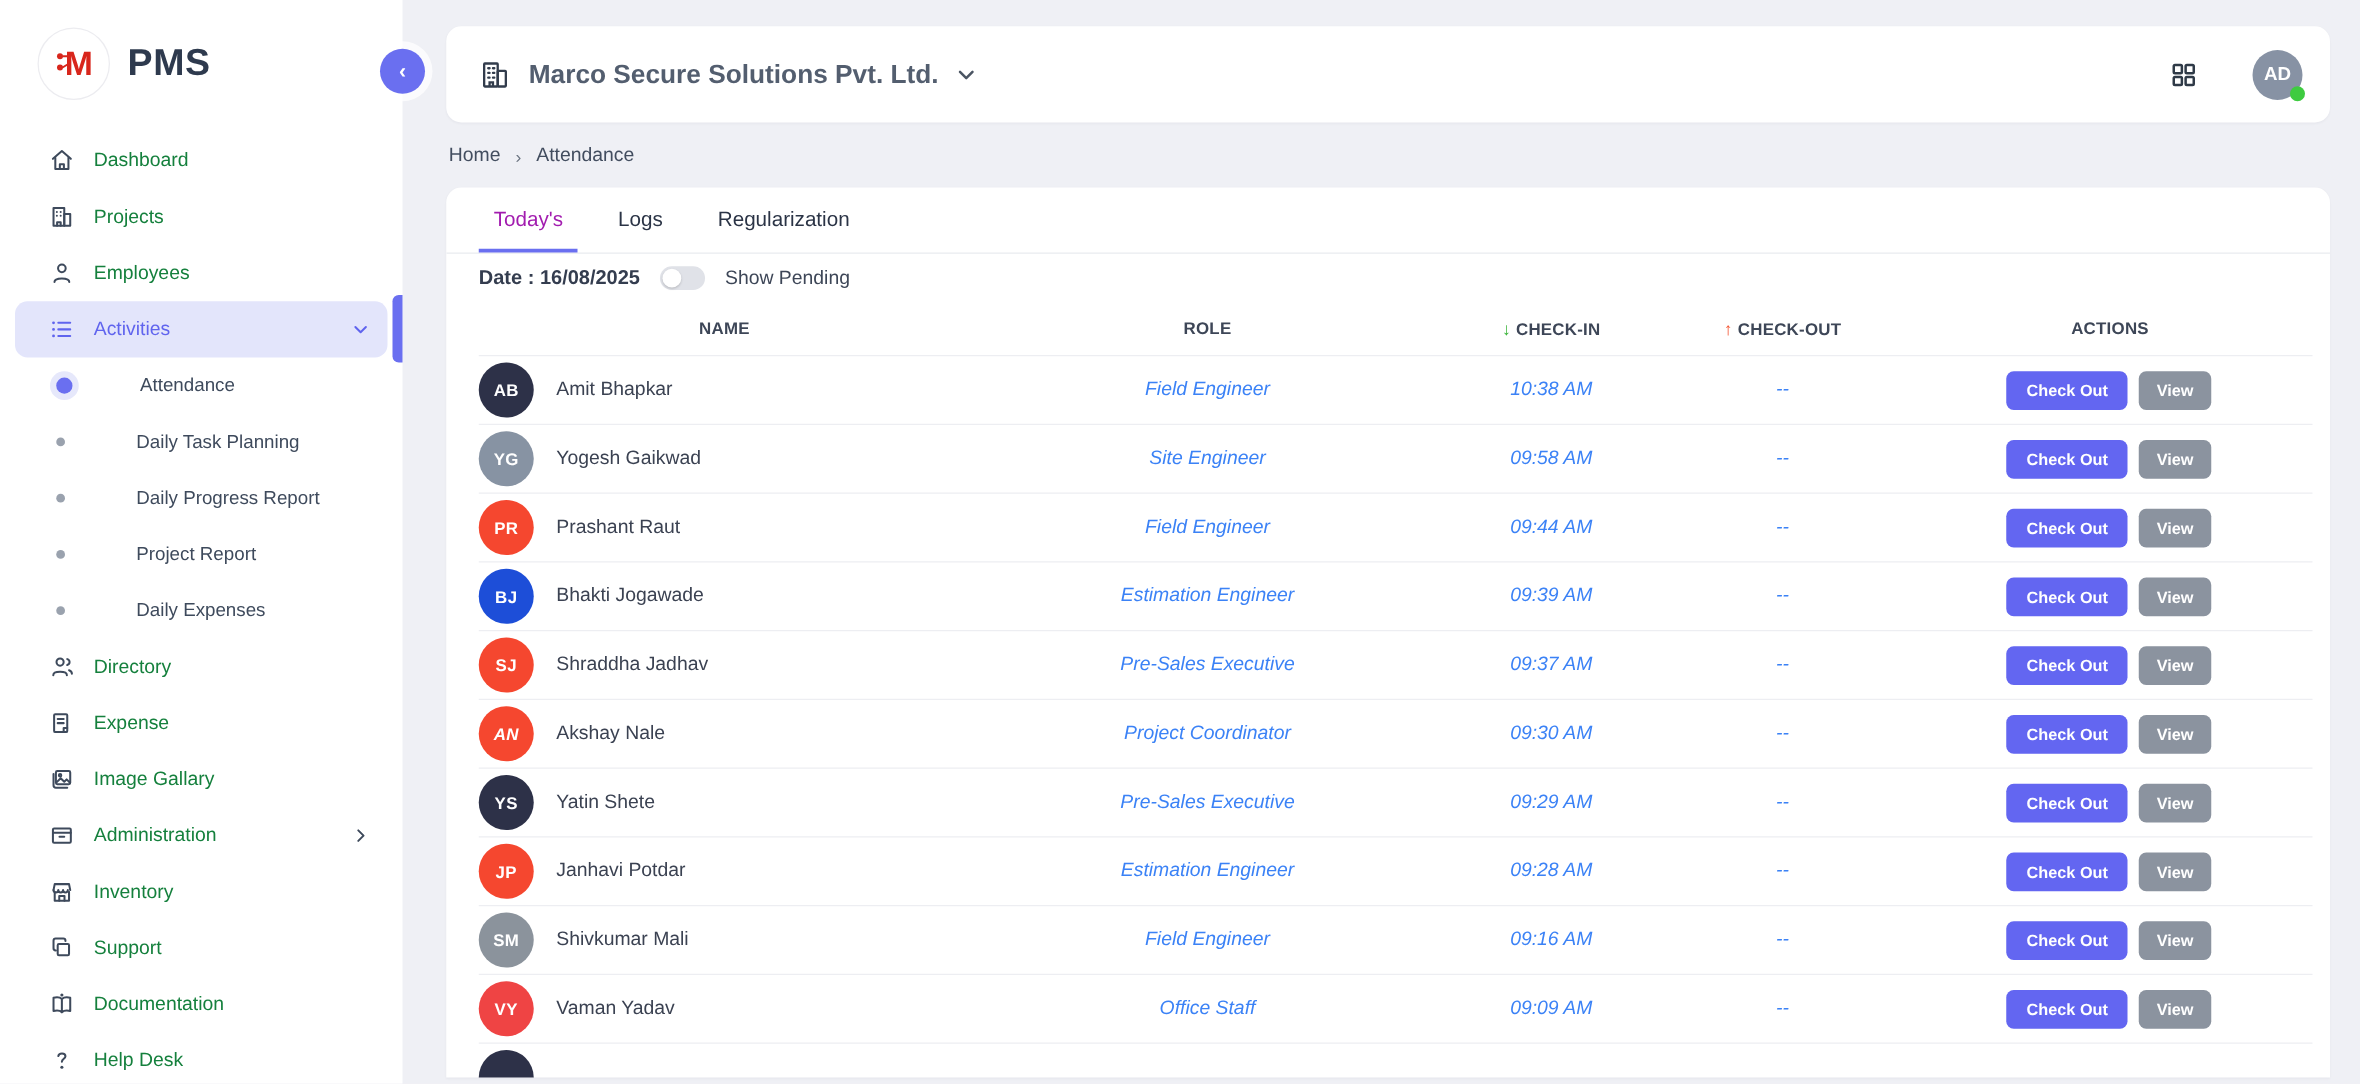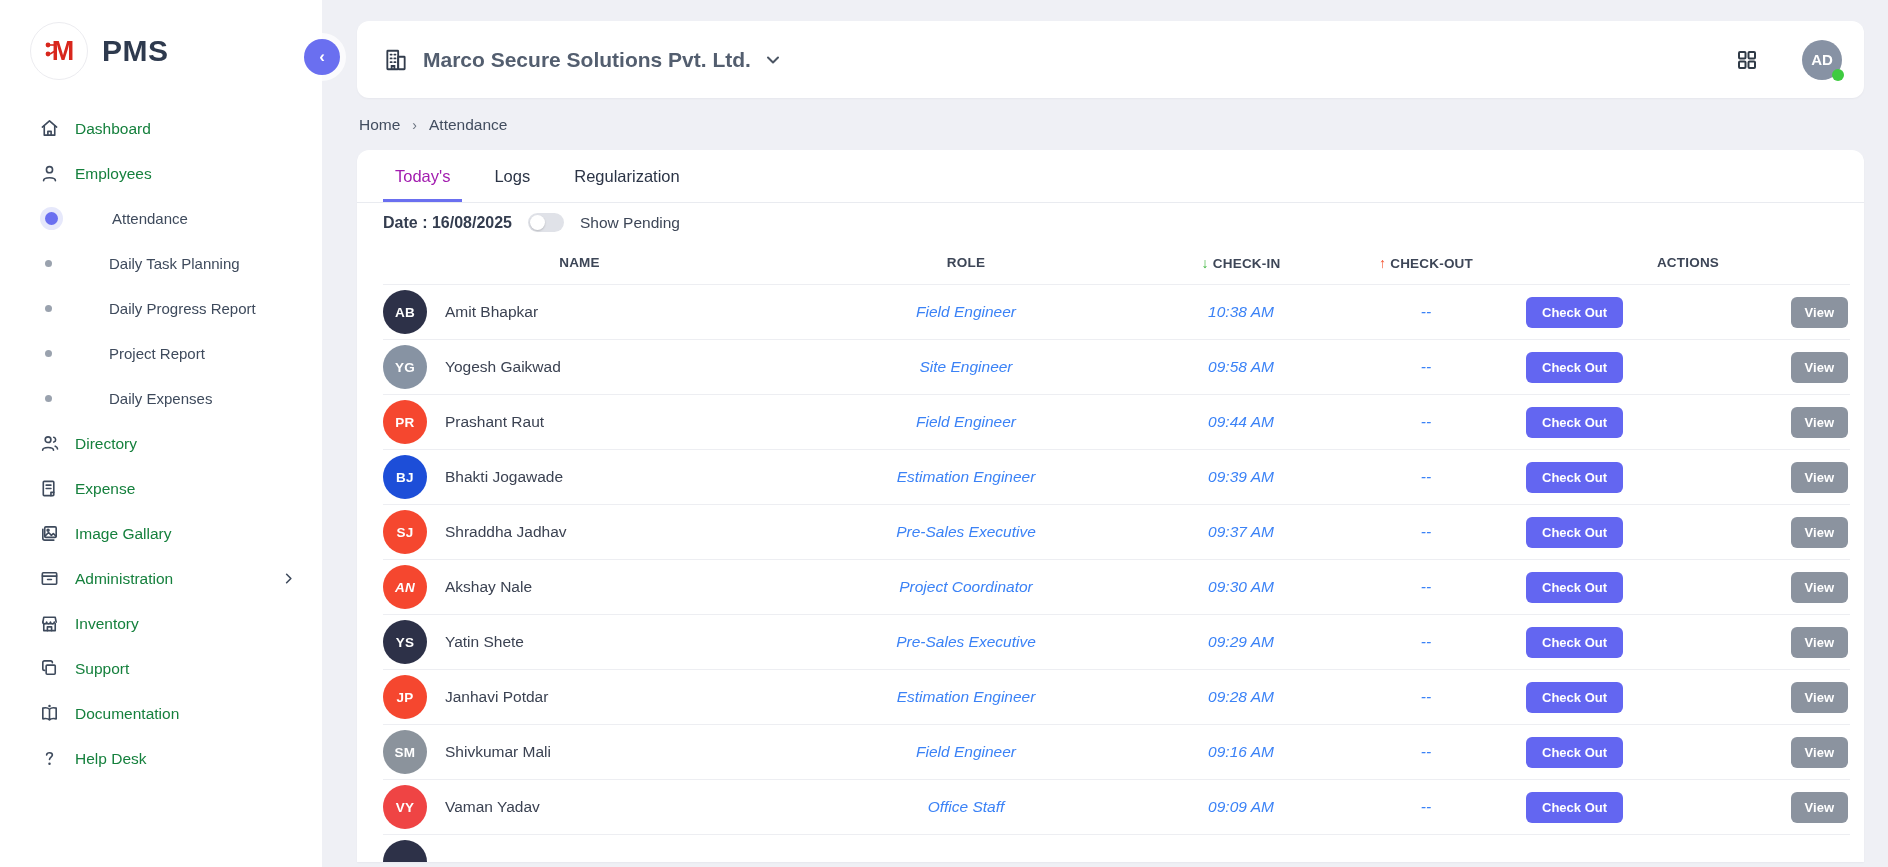--- a/index.html
+++ b/index.html
@@ -62,21 +62,21 @@
   .thead { height:43px; }
   .th { font-size:13.5px; font-weight:700; color:#3d4657; letter-spacing:.2px; text-align:center; }
   .th.name { grid-column:1 / 3; }
   .th .arr { font-weight:700; margin-right:4px; font-size:14px; }
   .th.sortable { cursor:pointer; }
   .trow { height:55px; border-top:1px solid #edeef2; }
   .avatar { width:44px; height:44px; border-radius:50%; color:#fff; display:flex; align-items:center; justify-content:center;
     font-size:13.5px; font-weight:700; letter-spacing:.3px; }
   .cell-name { font-size:15.5px; color:#3b4252; padding-left:9px; }
   .cell-role, .cell-time { font-size:15.5px; color:#3b82f6; text-align:center;font-style:italic; }
-  .cell-actions { display:flex; justify-content:space-between; gap:9px; padding-right:2px; }
+  .cell-actions { display:flex; justify-content:center; gap:9px; padding-right:2px; }
   .btn-checkout { background:#6366f1; color:#fff; border:none; border-radius:6px; padding:8px 16px;
     font-size:13px; font-weight:700; cursor:pointer; font-family:"Liberation Sans", sans-serif; }
   .btn-view { background:#8b939f; color:#fff; border:none; border-radius:6px; padding:8px 14px;
     font-size:13px; font-weight:700; cursor:pointer; font-family:"Liberation Sans", sans-serif; }
   svg { display:block; }
 </style>
 </head>
 <body>
 
 <div class="app">
@@ -101,25 +101,50 @@
               <path d="M3.5 9.5 11 3l7.5 6.5"></path>
               <path d="M5.5 8.5V18h11V8.5"></path>
               <path d="M9.3 18v-4h3.4v4"></path>
             </svg>
           </span>
           <span class="lbl">Dashboard</span>
         </div>
         <div class="nav-item">
           <span class="ic">
             <svg width="21" height="21" viewBox="0 0 22 22" fill="none" stroke="currentColor" stroke-width="1.7" stroke-linecap="round" stroke-linejoin="round">
+              <rect x="4" y="3.5" width="9" height="15"></rect>
+              <rect x="13" y="8.5" width="5" height="10"></rect>
+              <path d="M6.8 7h.01M10 7h.01M6.8 10h.01M10 10h.01"></path>
+              <path d="M7 18.5v-3h3v3"></path>
+            </svg>
+          </span>
+          <span class="lbl">Projects</span>
+        </div>
+        <div class="nav-item">
+          <span class="ic">
+            <svg width="21" height="21" viewBox="0 0 22 22" fill="none" stroke="currentColor" stroke-width="1.7" stroke-linecap="round" stroke-linejoin="round">
               <circle cx="11" cy="7" r="3.2"></circle>
               <path d="M4.8 18.5c0-4 12.4-4 12.4 0"></path>
             </svg>
           </span>
           <span class="lbl">Employees</span>
+        </div>
+        <div class="nav-item active">
+          <span class="ic">
+            <svg width="21" height="21" viewBox="0 0 22 22" fill="none" stroke="currentColor" stroke-width="1.7" stroke-linecap="round" stroke-linejoin="round">
+              <path d="M8 5.5h10M8 11h10M8 16.5h10"></path>
+              <path d="M4 5.5h.01M4 11h.01M4 16.5h.01" stroke-width="2.4"></path>
+            </svg>
+          </span>
+          <span class="lbl">Activities</span>
+          <span class="chev">
+            <svg width="15" height="15" viewBox="0 0 16 16" fill="none" stroke="currentColor" stroke-width="1.7" stroke-linecap="round" stroke-linejoin="round">
+              <polyline points="3.5,6 8,10.5 12.5,6"></polyline>
+            </svg>
+          </span>
         </div>
         <div class="nav-sub active">
           <span class="dot"></span>
           <span class="lbl">Attendance</span>
         </div>
         <div class="nav-sub">
           <span class="dot"></span>
           <span class="lbl">Daily Task Planning</span>
         </div>
         <div class="nav-sub">

